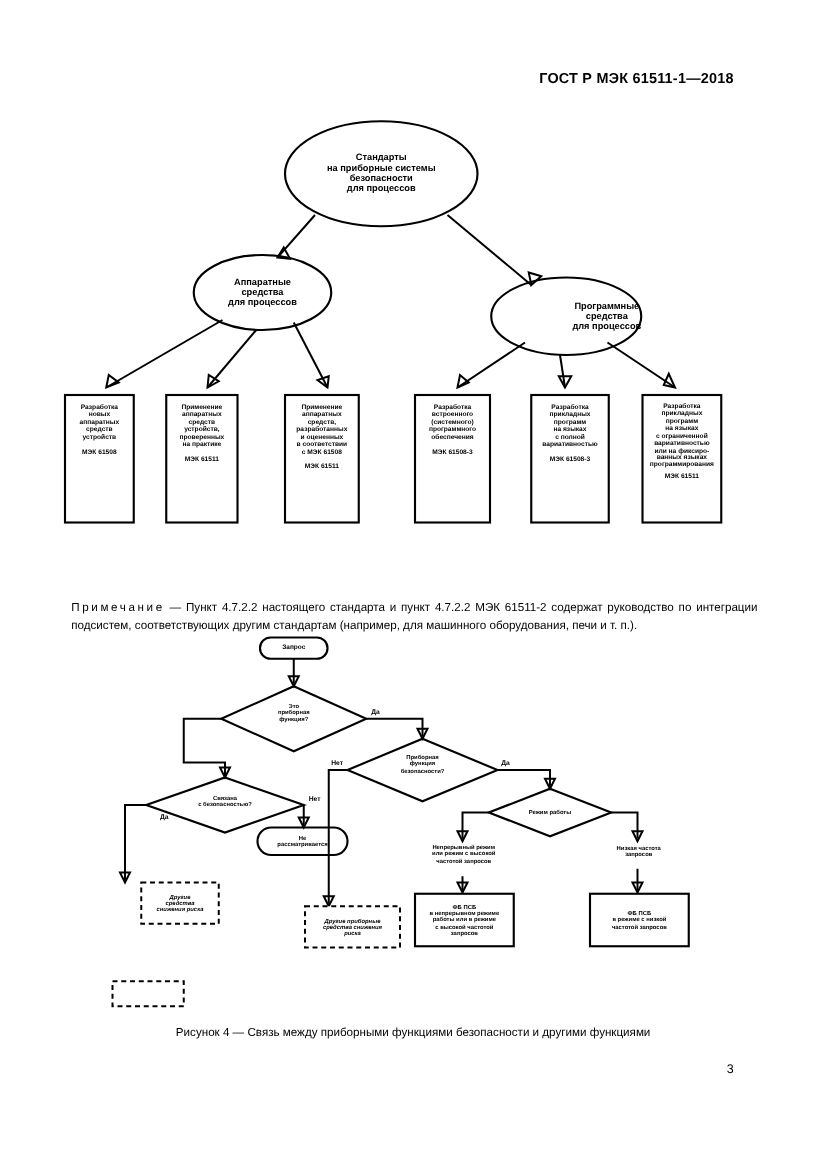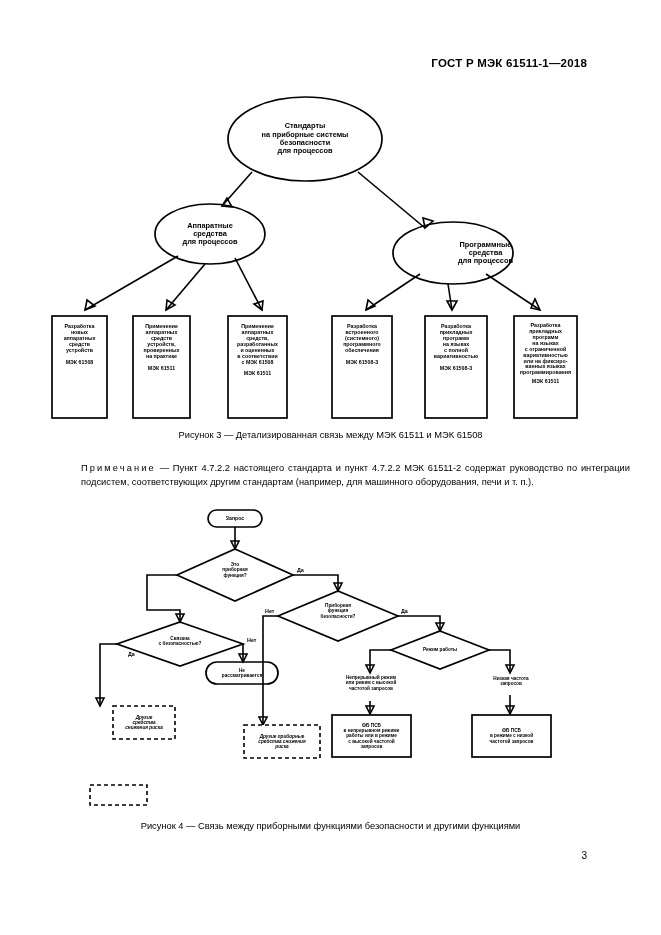--- a/index.html
+++ b/index.html
@@ -191,23 +191,22 @@
       <span>на языках</span>
       <span>с ограниченной</span>
       <span>вариативностью</span>
       <span>или на фиксиро-</span>
       <span>ванных языках</span>
       <span>программирования</span>
       <span class="std" style="margin-top:3px;">МЭК 61511</span>
     </div>
   </div>
 
-  <div class="caption" style="top:430px;">Рисунок 3 — Детализированная связь между МЭК 61511 и МЭК 61508</div>
-
-  <div class="note" style="left:57px;top:462px;width:549px;margin-left:24px;">
+
+  <div class="note" style="left:57px;top:480px;width:549px;">
     <span class="lbl">Примечание</span>
     <span>—</span>
     <span>Пункт 4.7.2.2 настоящего стандарта и пункт 4.7.2.2 МЭК 61511-2 содержат руководство по интеграции подсистем, соответствующих другим стандартам (например, для машинного оборудования, печи и т. п.).</span>
   </div>
 
   <svg class="diagram" width="661" height="350" viewBox="0 0 661 350" style="top:505px;">
 
     <rect class="shape" x="208" y="5" width="54" height="17" rx="8.5" ry="8.5"></rect>
 
     <polygon class="shape" points="235,44 293,70 235,96 177,70"></polygon>

